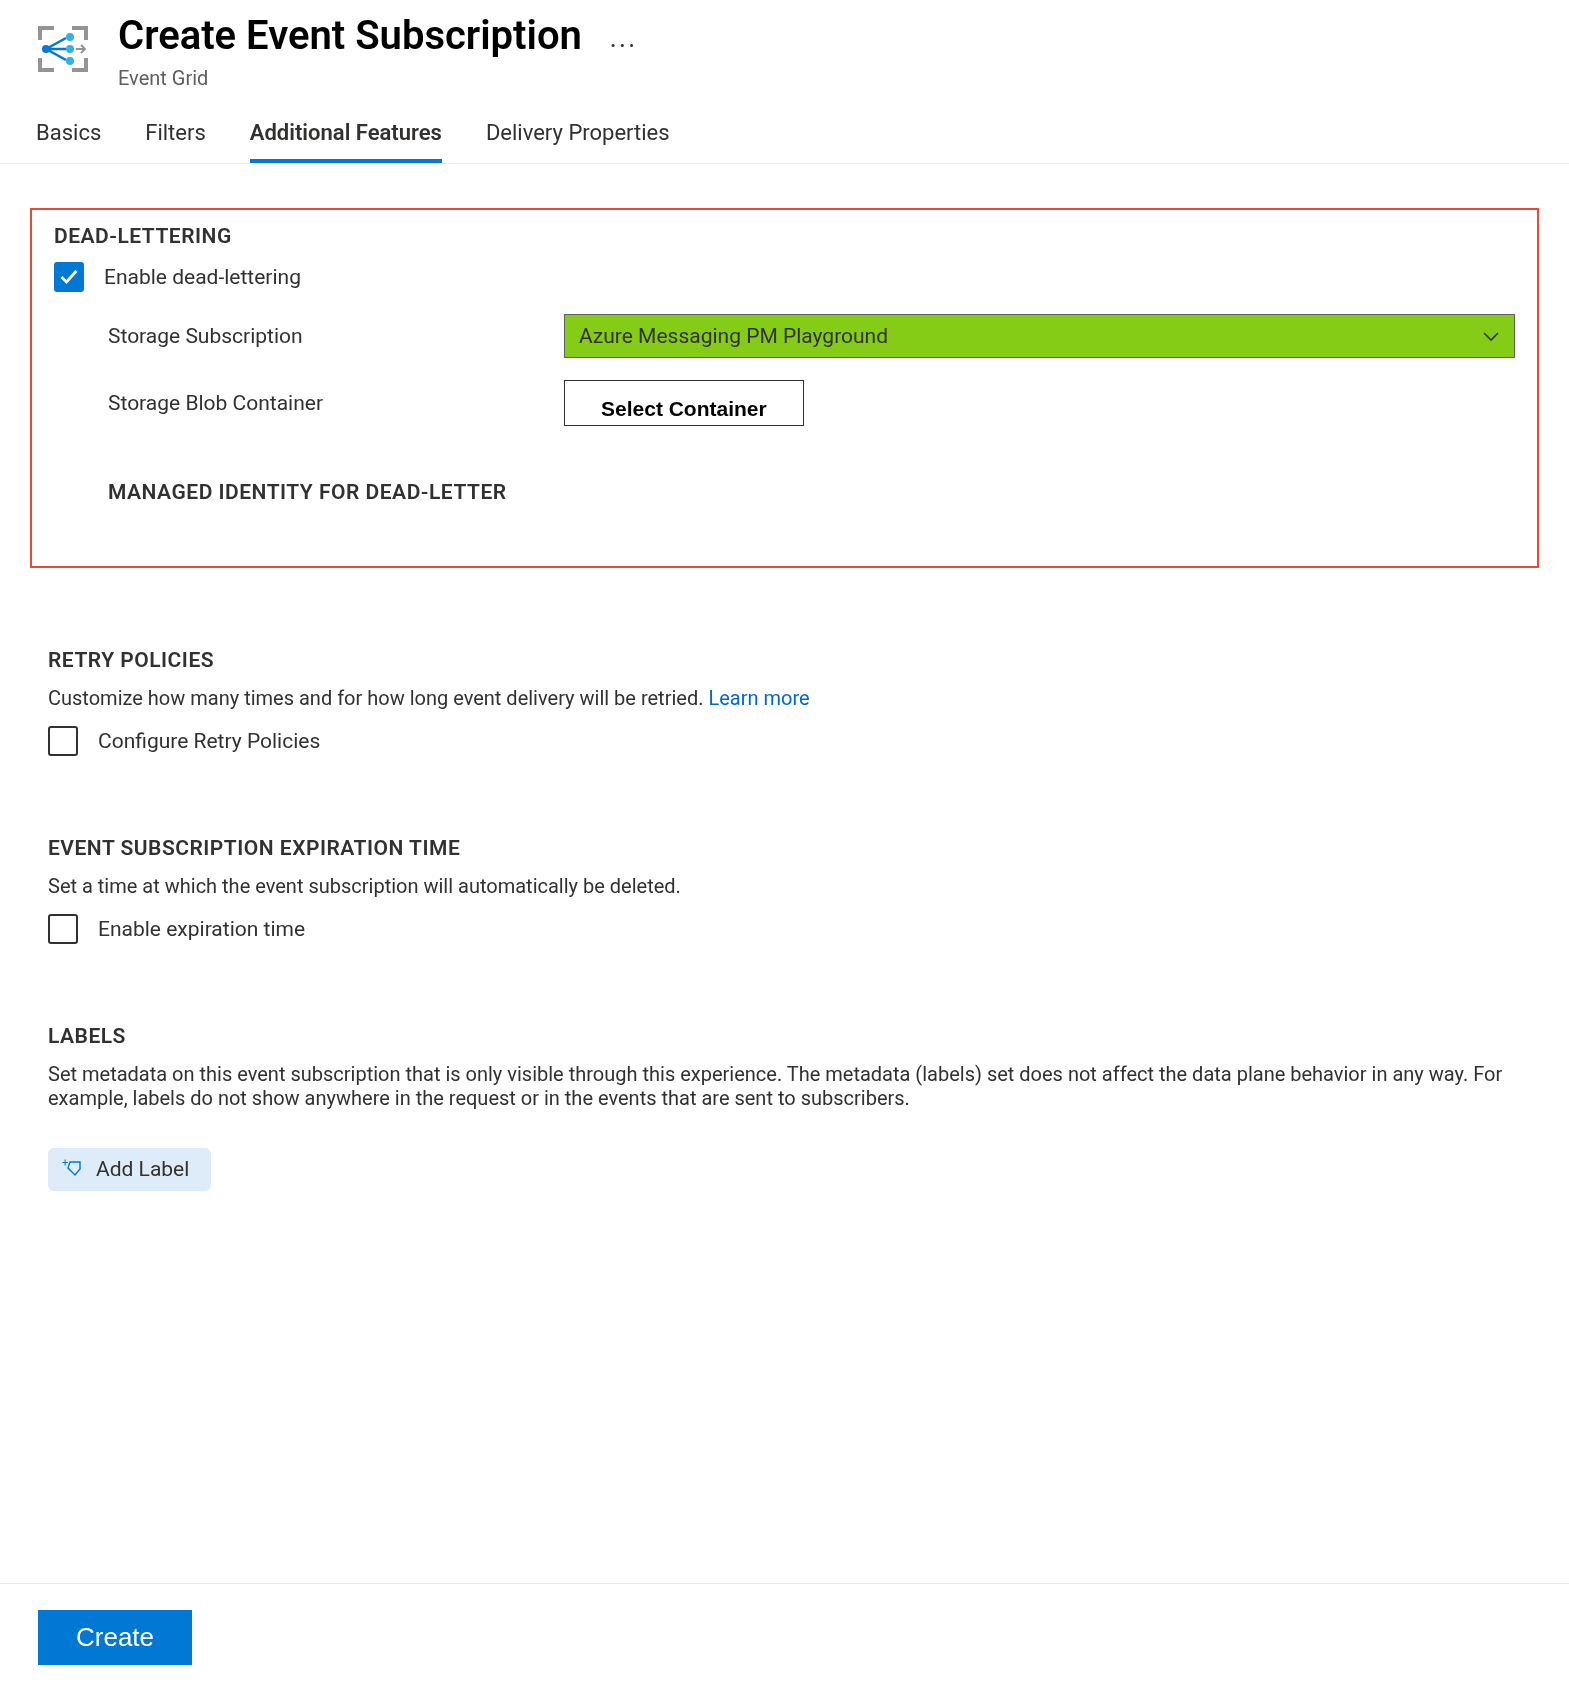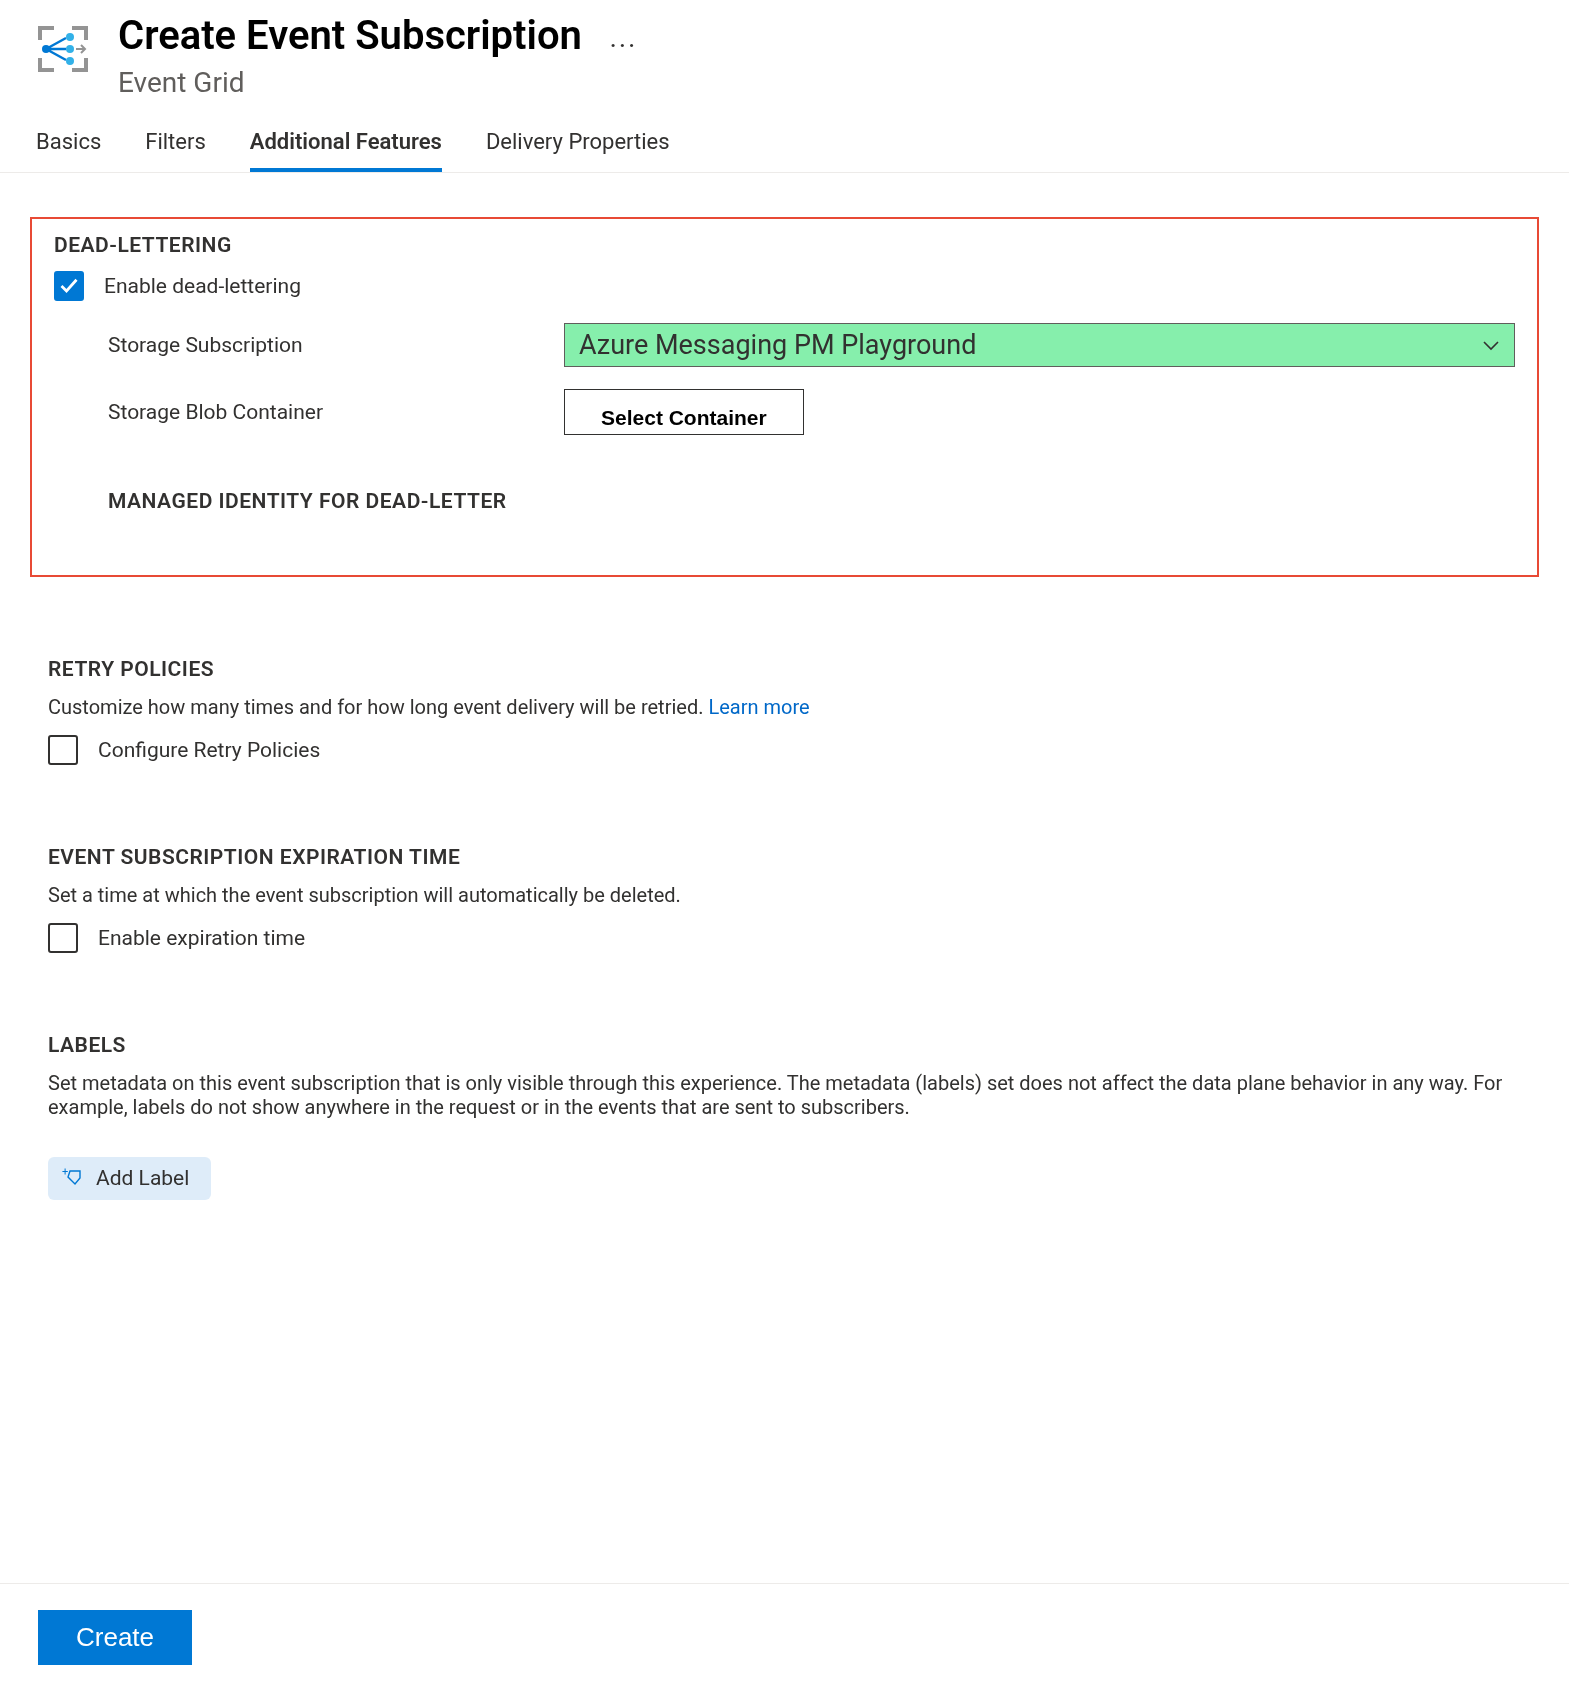--- a/index.html
+++ b/index.html
@@ -31,21 +31,21 @@
   }
   .header-icon svg { width: 54px; height: 54px; }
   .header-text h1 {
     font-size: 40px;
     font-weight: 600;
     color: #000;
     line-height: 1.2;
     display: inline-block;
   }
   .header-text .sub {
-    font-size: 28px;
+    font-size: 20px;
     color: #605e5c;
     margin-top: 4px;
   }
   .more-btn {
     display: inline-block;
     font-size: 28px;
     color: #323130;
     margin-left: 24px;
     vertical-align: middle;
     letter-spacing: 2px;
@@ -146,23 +146,23 @@
     margin-bottom: 26px;
   }
   .dropdown {
     flex: 1;
     height: 44px;
     border: 1px solid #605e5c;
     display: flex;
     align-items: center;
     justify-content: space-between;
     padding: 0 14px;
-    font-size: 27px;
-    cursor: pointer;
-    background: #86efac;
+    font-size: 21px;
+    cursor: pointer;
+    background: #84cc16;
   }
   .dropdown .chevron { font-size: 20px; color: #323130; }
   .btn-outline {
     height: 46px;
     border: 1px solid #323130;
     background: #fff;
     font-size: 21px;
     font-weight: 600;
     padding: 16px 36px;
     cursor: pointer;

